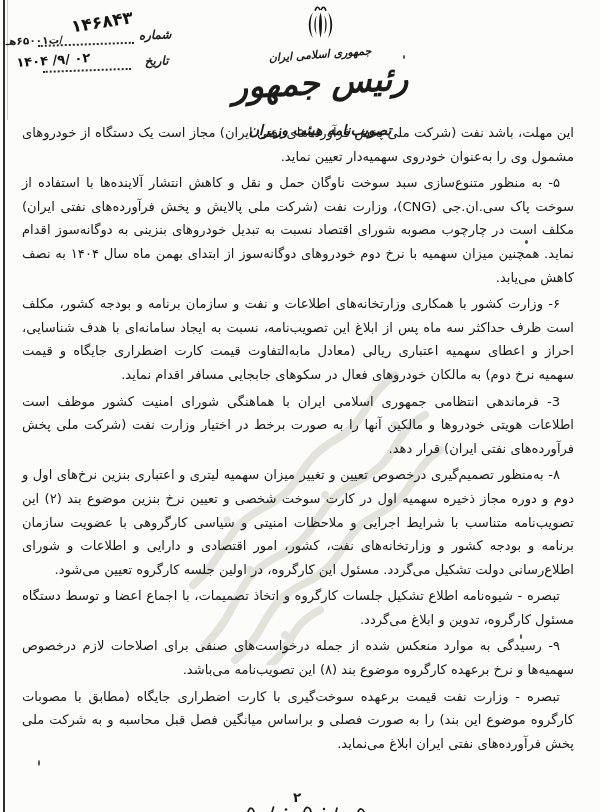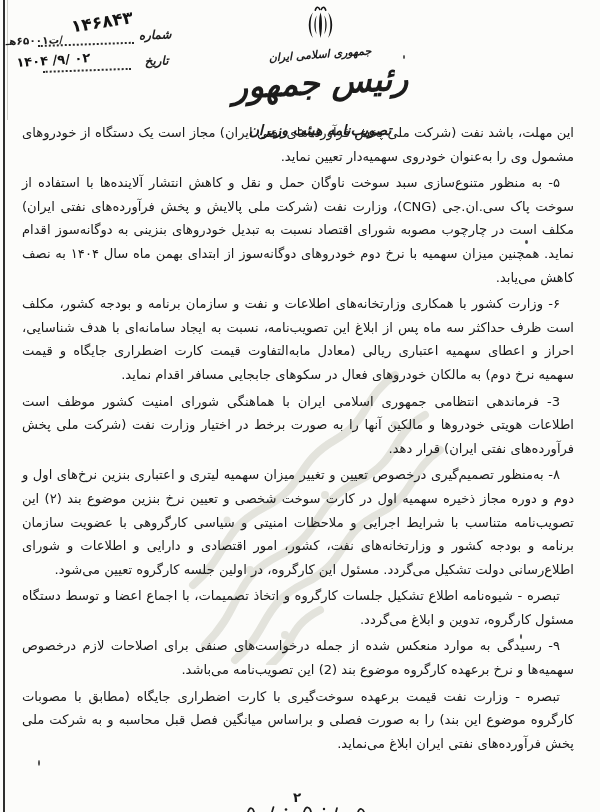--- a/index.html
+++ b/index.html
@@ -102,21 +102,21 @@
     </g>
   </svg>
 
   <div class="doc-body">
     <p>این مهلت، باشد نفت (شرکت ملی پخش فرآورده‌های نفتی ایران) مجاز است یک دستگاه از خودروهای مشمول وی را به‌عنوان خودروی سهمیه‌دار تعیین نماید.</p>
     <p class="indent">۵- به منظور متنوع‌سازی سبد سوخت ناوگان حمل و نقل و کاهش انتشار آلاینده‌ها با استفاده از سوخت پاک سی.ان.جی (CNG)، وزارت نفت (شرکت ملی پالایش و پخش فرآورده‌های نفتی ایران) مکلف است در چارچوب مصوبه شورای اقتصاد نسبت به تبدیل خودروهای بنزینی به دوگانه‌سوز اقدام نماید. همچنین میزان سهمیه با نرخ دوم خودروهای دوگانه‌سوز از ابتدای بهمن ماه سال ۱۴۰۴ به نصف کاهش می‌یابد.</p>
     <p class="indent">۶- وزارت کشور با همکاری وزارتخانه‌های اطلاعات و نفت و سازمان برنامه و بودجه کشور، مکلف است ظرف حداکثر سه ماه پس از ابلاغ این تصویب‌نامه، نسبت به ایجاد سامانه‌ای با هدف شناسایی، احراز و اعطای سهمیه اعتباری ریالی (معادل مابه‌التفاوت قیمت کارت اضطراری جایگاه و قیمت سهمیه نرخ دوم) به مالکان خودروهای فعال در سکوهای جابجایی مسافر اقدام نماید.</p>
     <p class="indent">3- فرماندهی انتظامی جمهوری اسلامی ایران با هماهنگی شورای امنیت کشور موظف است اطلاعات هویتی خودروها و مالکین آنها را به صورت برخط در اختیار وزارت نفت (شرکت ملی پخش فرآورده‌های نفتی ایران) قرار دهد.</p>
     <p class="indent">۸- به‌منظور تصمیم‌گیری درخصوص تعیین و تغییر میزان سهمیه لیتری و اعتباری بنزین نرخ‌های اول و دوم و دوره مجاز ذخیره سهمیه اول در کارت سوخت شخصی و تعیین نرخ بنزین موضوع بند (۲) این تصویب‌نامه متناسب با شرایط اجرایی و ملاحظات امنیتی و سیاسی کارگروهی با عضویت سازمان برنامه و بودجه کشور و وزارتخانه‌های نفت، کشور، امور اقتصادی و دارایی و اطلاعات و شورای اطلاع‌رسانی دولت تشکیل می‌گردد. مسئول این کارگروه، در اولین جلسه کارگروه تعیین می‌شود.</p>
     <p class="indent">تبصره - شیوه‌نامه اطلاع تشکیل جلسات کارگروه و اتخاذ تصمیمات، با اجماع اعضا و توسط دستگاه مسئول کارگروه، تدوین و ابلاغ می‌گردد.</p>
-    <p class="indent">۹- رسیدگی به موارد منعکس شده از جمله درخواست‌های صنفی برای اصلاحات لازم درخصوص سهمیه‌ها و نرخ برعهده کارگروه موضوع بند (2) این تصویب‌نامه می‌باشد.</p>
+    <p class="indent">۹- رسیدگی به موارد منعکس شده از جمله درخواست‌های صنفی برای اصلاحات لازم درخصوص سهمیه‌ها و نرخ برعهده کارگروه موضوع بند (۸) این تصویب‌نامه می‌باشد.</p>
     <p class="indent">تبصره - وزارت نفت قیمت برعهده سوخت‌گیری با کارت اضطراری جایگاه (مطابق با مصوبات کارگروه موضوع این بند) را به صورت فصلی و براساس میانگین فصل قبل محاسبه و به شرکت ملی پخش فرآورده‌های نفتی ایران ابلاغ می‌نماید.</p>
   </div>
 
   <div class="page-number">۲</div>
 
   <svg class="bottom-scribble" width="150" height="9" viewBox="0 0 150 9">
     <g fill="none" stroke="#1c1c1c" stroke-width="1.7" stroke-linecap="round">
       <path d="M10 9 C12 3 15 5 16 9"></path>
       <path d="M34 9 L35.5 4"></path>
       <path d="M66 9 C68 2 72 4 73 9"></path>

